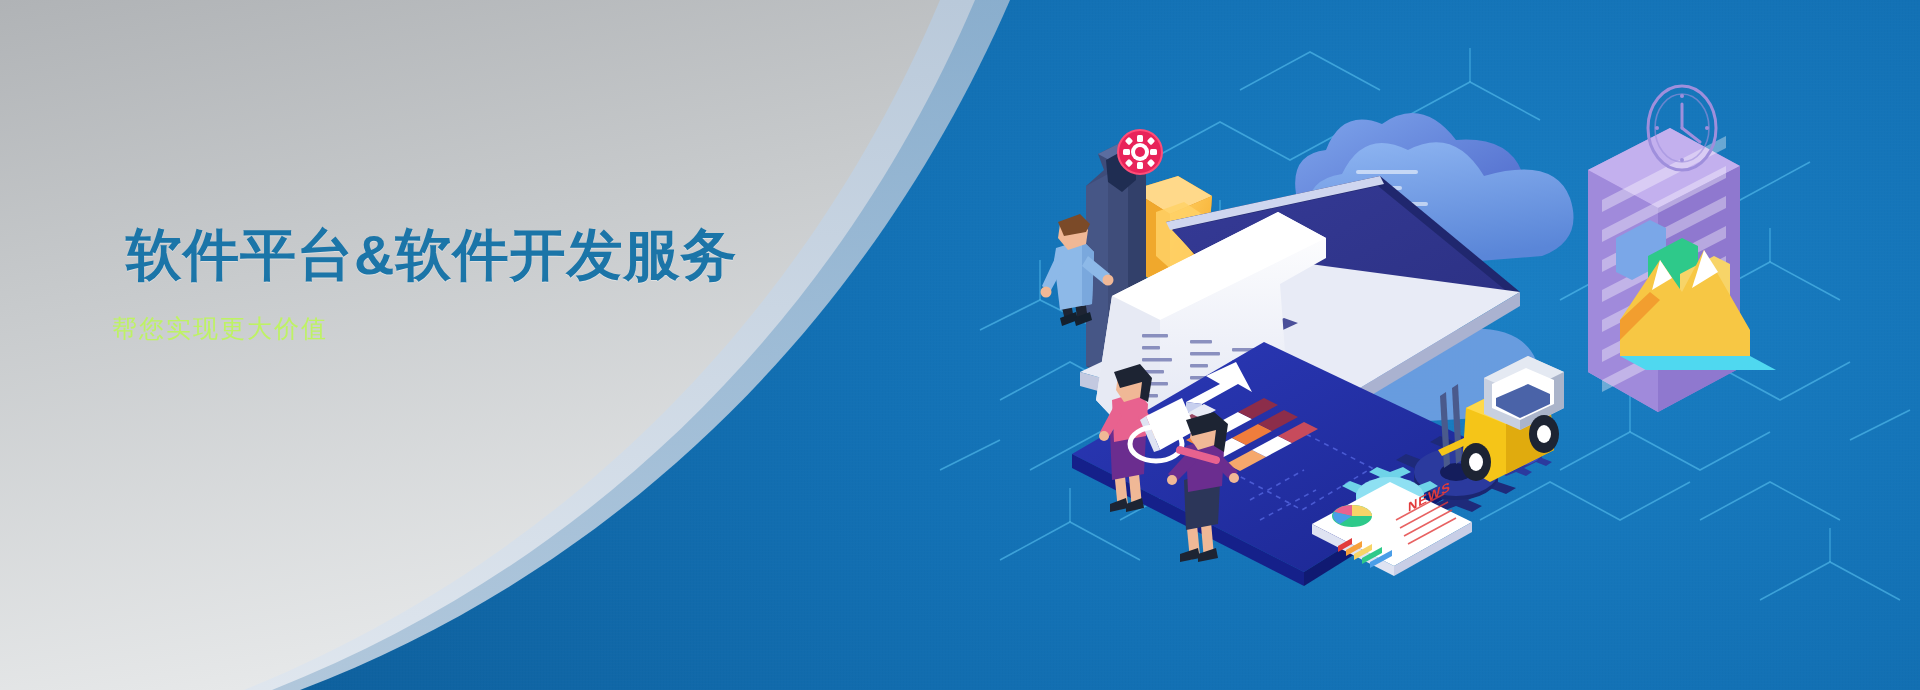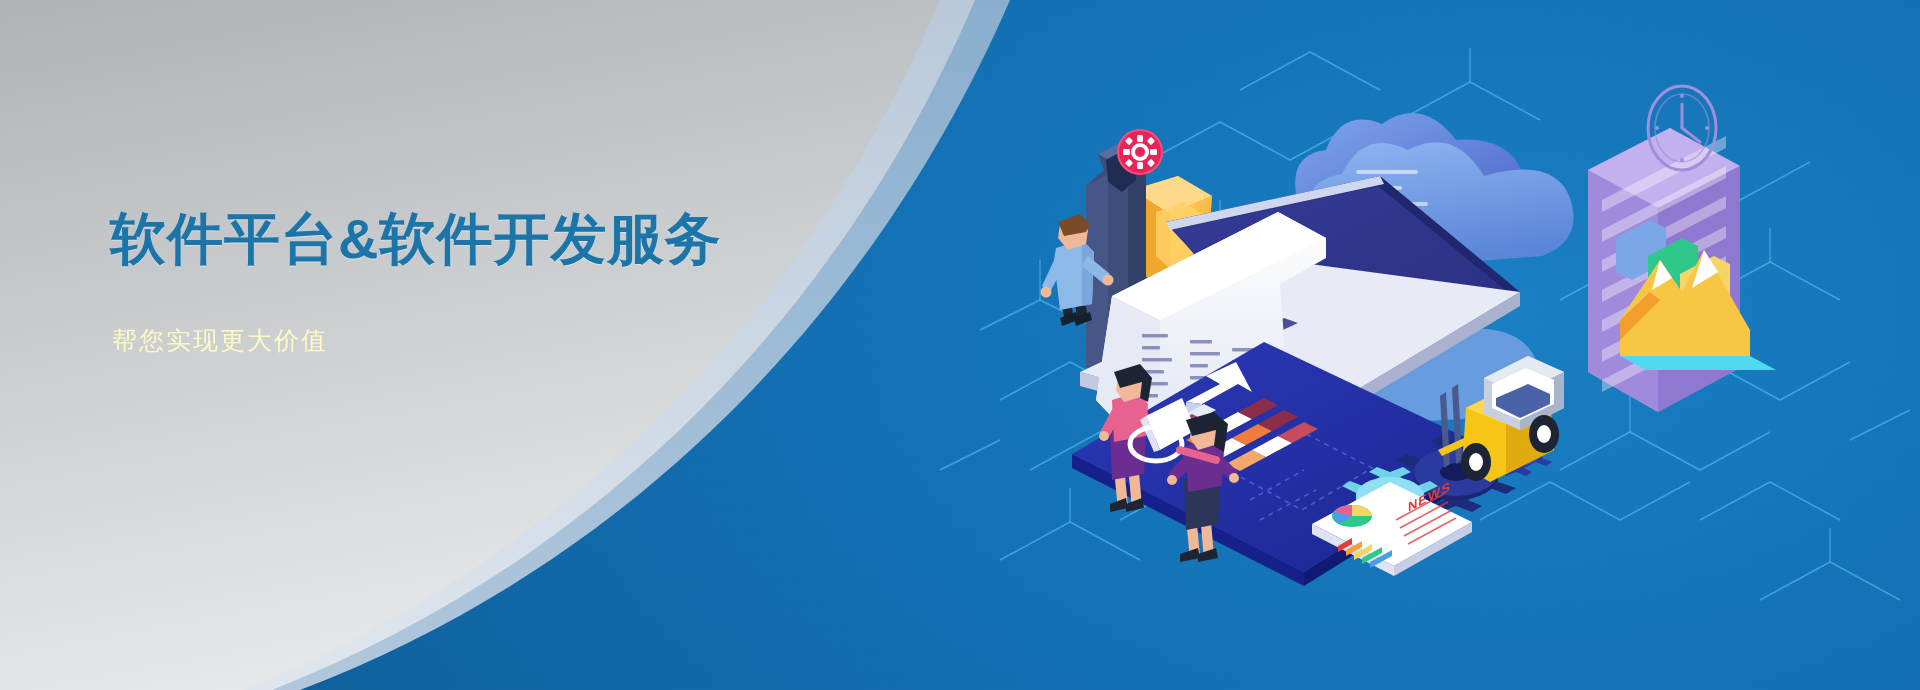--- a/index.html
+++ b/index.html
@@ -51,30 +51,30 @@
     left: 110px;
     top: 205px;
     z-index: 40;
   }
   .headline {
     font-size: 56px;
     font-weight: 700;
     letter-spacing: 1px;
     color: #1b75a8;
     line-height: 1.2;
-    margin: 0;
+    margin: 16px;
     white-space: nowrap;
     text-shadow: 0 1px 0 rgba(255,255,255,.35);
   }
   .subline {
-    margin: 52px 0 0 2px;
+    margin: 24px 0 0 2px;
     font-size: 25px;
     font-weight: 400;
     letter-spacing: 2px;
-    color: #fef9c3;
+    color: #bef264;
     white-space: nowrap;
   }
 
   
   .illu {
     position: absolute;
     left: 860px;
     top: 0;
     width: 1060px;
     height: 690px;

